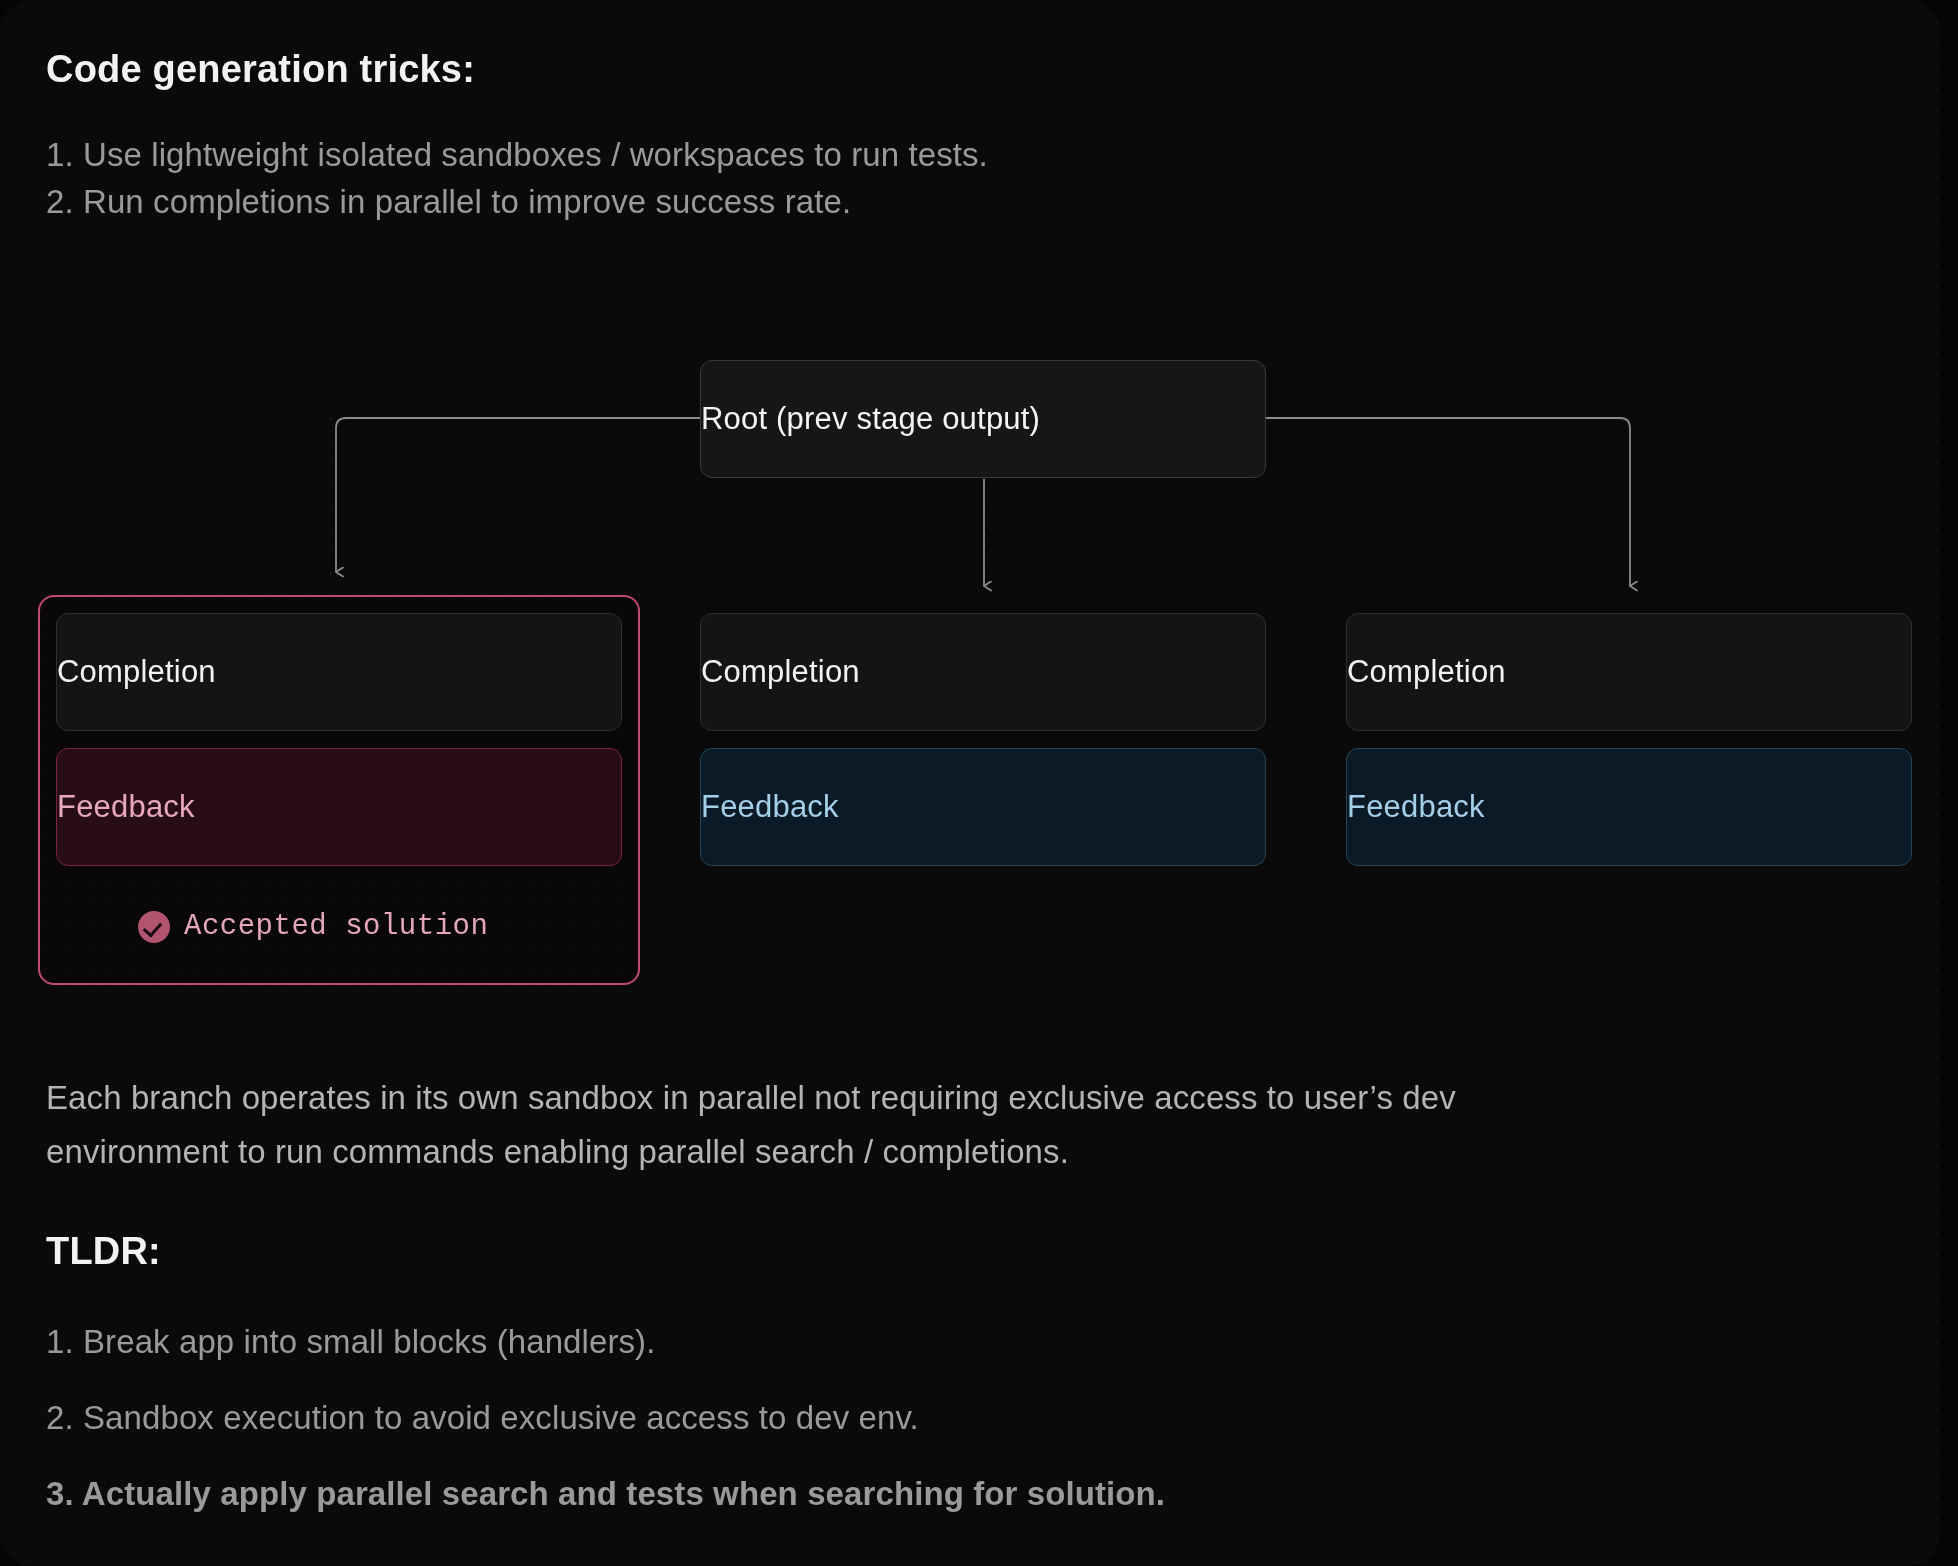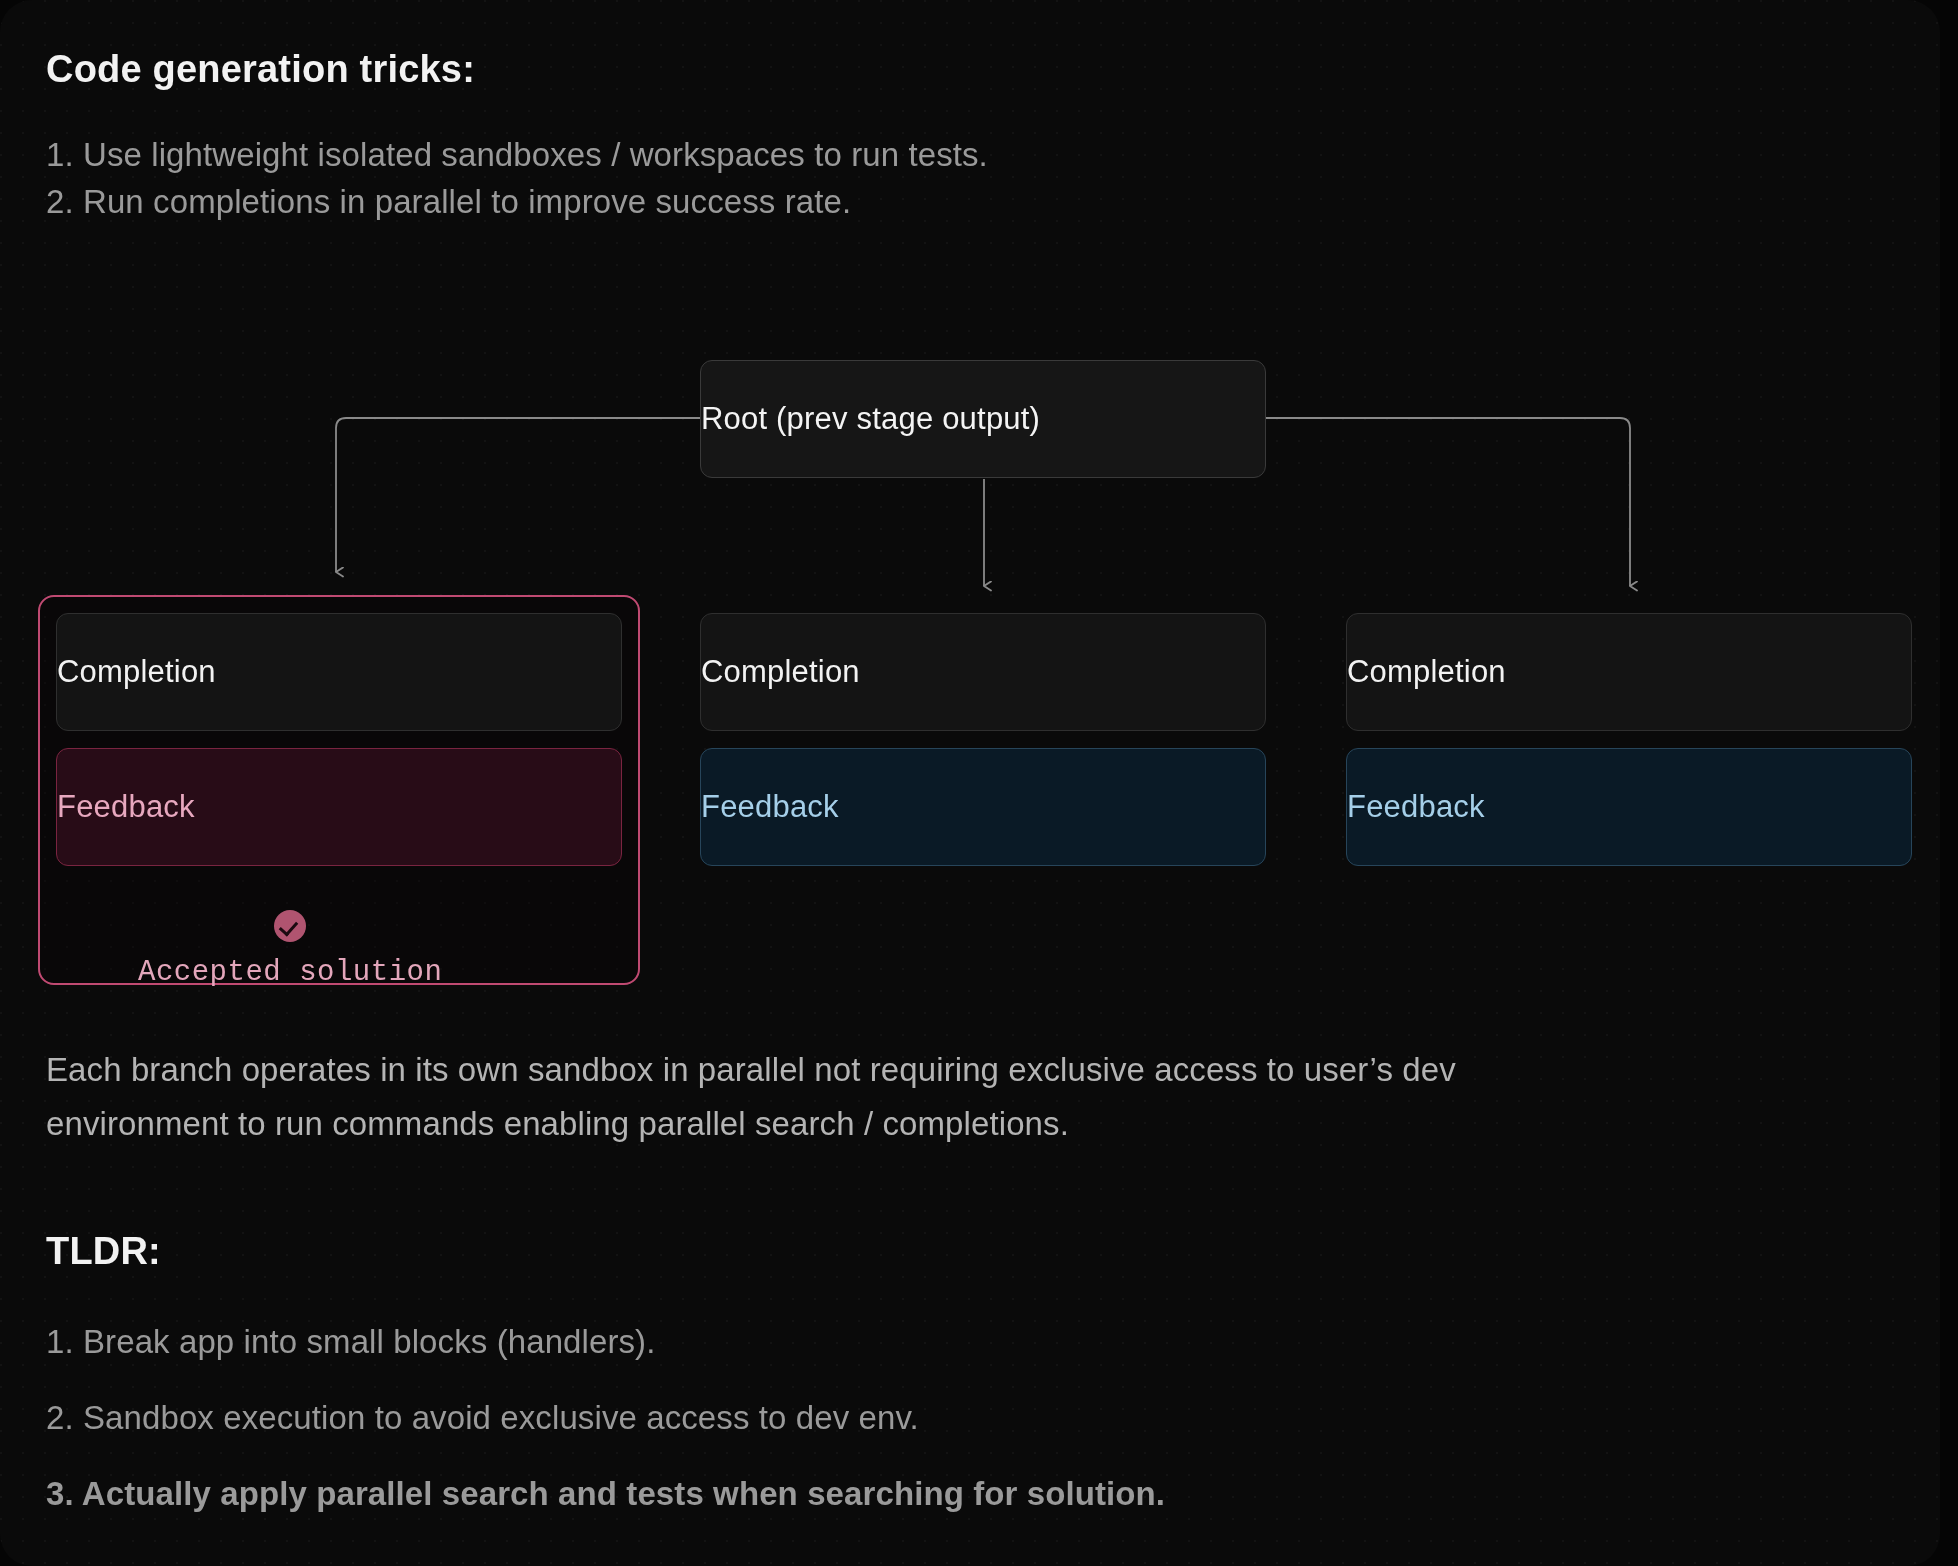--- a/index.html
+++ b/index.html
@@ -42,20 +42,21 @@
   }
 
   .body-para {
     position: absolute;
     color: #b4b4b4;
     font-size: 33px;
     font-weight: 400;
     line-height: 54px;
     letter-spacing: 0.1px;
     width: 1560px;
+    margin-top: 28px;
   }
 
   
   #diagram {
     position: absolute;
     left: 0;
     top: 0;
     width: 1958px;
     height: 1566px;
     pointer-events: none;
@@ -102,21 +103,20 @@
     border: 2px solid #c04a72;
     border-radius: 16px;
     background: rgba(10,4,7,0.35);
   }
 
   .accepted-row {
     position: absolute;
     display: flex;
     align-items: center;
     gap: 14px;
-    flex-direction: column;
   }
 
   .accepted-icon {
     width: 32px;
     height: 32px;
     flex: 0 0 32px;
     border-radius: 50%;
     background: #b05470;
     position: relative;
   }

